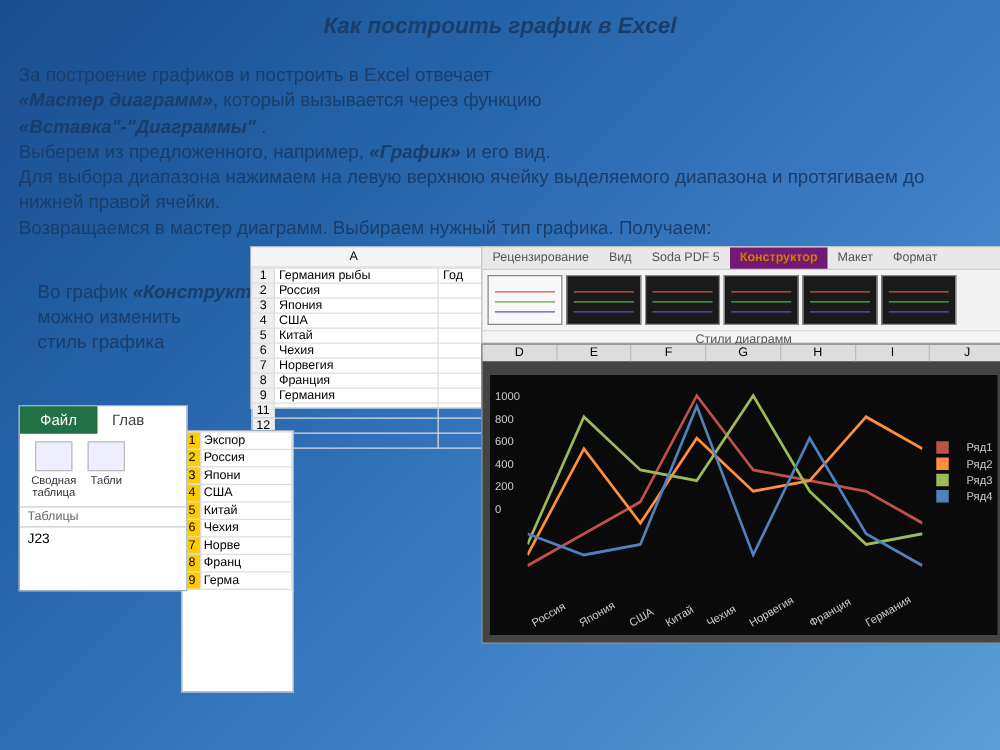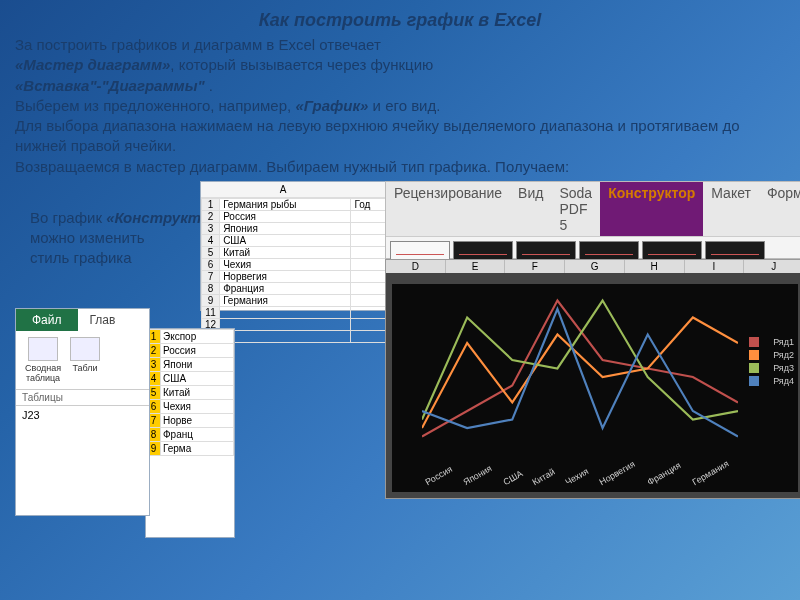--- a/index.html
+++ b/index.html
@@ -1,43 +1,43 @@
 <!DOCTYPE html>
 <html><head>
 <meta charset="utf-8">
 <style>
 *{margin:0;padding:0;box-sizing:border-box}
 body{width:800px;height:600px;font-family:Arial,sans-serif;background:linear-gradient(135deg,#1a4d8f 0%,#2563a8 30%,#3a7bc2 60%,#5a9fd4 100%);position:relative;overflow:hidden}
 .slide{padding:10px 15px;height:100%;position:relative}
-.title{text-align:center;color:#1a3d6b;font-size:18px;font-style:italic;font-weight:bold;margin-bottom:4px}
+.title{text-align:center;color:#1a3d6b;font-size:18px;font-style:italic;font-weight:bold;margin-bottom:20px}
 .content{color:#1a3d6b;font-size:15px;line-height:1.35}
 .bold-italic{font-weight:bold;font-style:italic}
 .layered{position:relative;margin-top:6px}
 .excel-snippet{position:absolute;background:#fff;border:1px solid #9badc2;font-size:11px}
-.snippet1{left:0;top:125px;width:135px;height:208px}
+.snippet1{left:0;top:125px;width:135px;height:149px}
 .snippet1 .green{background:#207245;color:#fff;padding:4px 16px;display:inline-block;font-size:12px}
 .snippet1 .tab-home{display:inline-block;padding:4px 12px;color:#444;font-size:12px}
 .snippet1 .tools{padding:6px;display:flex;gap:0}
 .snippet1 .tool{width:42px;text-align:center}
 .snippet1 .tool-ico{width:30px;height:24px;border:1px solid #bbb;background:#eef;margin:0 auto 2px}
 .snippet1 .lbl{font-size:9px;color:#333}
 .snippet1 .sec{font-size:10px;color:#666;padding:2px 6px;border-top:1px solid #ccc}
 .snippet1 .cellref{border-top:1px solid #ccc;padding:3px 6px;font-size:11px}
 .snippet2{left:130px;top:145px;width:90px;height:210px}
 .snippet2 table{width:100%;border-collapse:collapse;font-size:10px}
 .snippet2 td{border:1px solid #ddd;padding:1px 2px}
 .snippet2 .ych{background:#ffcc00;width:14px;text-align:center}
 .snippet3{left:185px;top:-2px;width:190px;height:130px}
 .snippet3 .cola{font-size:10px;padding:2px 4px;border-bottom:1px solid #ddd;background:#f5f5f5}
 .snippet3 table{width:100%;border-collapse:collapse;font-size:10px}
 .snippet3 td{border:1px solid #ddd;padding:0 3px}
 .snippet3 .rh{background:#eee;width:18px;text-align:center}
 .ribbon{left:370px;top:-2px;width:420px;height:78px;position:absolute;background:#f4f4f4;border:1px solid #bbb;font-size:10px}
 .ribbon .tabs{display:flex;background:#e8e8e8;border-bottom:1px solid #ccc}
-.ribbon .tab{padding:3px 8px;color:#555;font-size:14px}
+.ribbon .tab{padding:3px 8px;color:#555;font-size:10px}
 .ribbon .tab.active{background:#701a75;color:#d47b00;font-weight:bold}
 .ribbon .styles{display:flex;gap:3px;padding:4px}
 .ribbon .style-thumb{width:60px;height:40px;background:#1a1a1a;border:1px solid #888;position:relative}
 .ribbon .style-thumb.light{background:#f8f8f8}
 .ribbon .sth-line{position:absolute;left:5px;right:5px;height:1px}
 .ribbon .caption{text-align:center;font-size:10px;color:#555;border-top:1px solid #ddd;padding:1px}
 .chart-area{position:absolute;left:370px;top:76px;width:420px;height:240px;background:#444;border:1px solid #999}
 .chart-area .cols{display:flex;background:#ddd;font-size:10px}
 .chart-area .cols div{flex:1;text-align:center;border-right:1px solid #bbb;padding:1px}
 .chart-black{position:absolute;left:6px;top:24px;right:6px;bottom:6px;background:#0a0a0a}
@@ -50,21 +50,21 @@
 .chart-black .legend div{display:flex;align-items:center;gap:14px;margin:3px 0}
 .chart-black .legend i{width:10px;height:10px;display:inline-block}
 .overlay-text{position:absolute;left:15px;top:25px;color:#1a3d6b;font-size:15px;line-height:1.35;width:350px}
 </style>
 </head>
 <body>
 
 <div class="slide">
   <div class="title">Как построить график в Excel</div>
   <div class="content">
-    <span>За построить графиков и диаграмм в Excel отвечает</span><br>
+    <span>За построение графиков и построить в Excel отвечает</span><br>
     <span class="bold-italic">«Мастер диаграмм»</span><span>, который вызывается через функцию</span><br>
     <span class="bold-italic">«Вставка"-"Диаграммы"</span><span> .</span><br>
     <span>Выберем из предложенного, например, </span><span class="bold-italic">«График»</span><span> и его вид.</span><br>
     <span>Для выбора диапазона нажимаем на левую верхнюю ячейку выделяемого диапазона и протягиваем до нижней правой ячейки.</span><br>
     <span>Возвращаемся в мастер диаграмм. Выбираем нужный тип графика. Получаем:</span>
   </div>
 
   <div class="layered">
 
     <div class="overlay-text">
@@ -189,20 +189,28 @@
       <div class="cols">
         <div>D</div>
         <div>E</div>
         <div>F</div>
         <div>G</div>
         <div>H</div>
         <div>I</div>
         <div>J</div>
       </div>
       <div class="chart-black">
+        <div class="yaxis">
+          <div>1000</div>
+          <div>800</div>
+          <div>600</div>
+          <div>400</div>
+          <div>200</div>
+          <div>0</div>
+        </div>
         <div class="plot">
           <svg viewBox="0 0 300 150" preserveAspectRatio="none" id="chart-svg">
               <polyline points="0,127.5 42.857142857142854,105 85.71428571428571,82.5 128.57142857142856,7.5 171.42857142857142,60 214.28571428571428,67.5 257.1428571428571,75 300,97.5" fill="none" stroke="#c0504d" stroke-width="2"></polyline>
               <polyline points="0,120 42.857142857142854,45 85.71428571428571,97.5 128.57142857142856,37.5 171.42857142857142,75 214.28571428571428,67.5 257.1428571428571,22.5 300,45" fill="none" stroke="#ff8f3e" stroke-width="2"></polyline>
               <polyline points="0,112.5 42.857142857142854,22.5 85.71428571428571,60 128.57142857142856,67.5 171.42857142857142,7.5 214.28571428571428,75 257.1428571428571,112.5 300,105" fill="none" stroke="#9bbb59" stroke-width="2"></polyline>
               <polyline points="0,105 42.857142857142854,120 85.71428571428571,112.5 128.57142857142856,15 171.42857142857142,120 214.28571428571428,37.5 257.1428571428571,105 300,127.5" fill="none" stroke="#4f81bd" stroke-width="2"></polyline>
             </svg>
         </div>
         <div class="xaxis" id="xaxis-container">
             <span>Россия</span>

